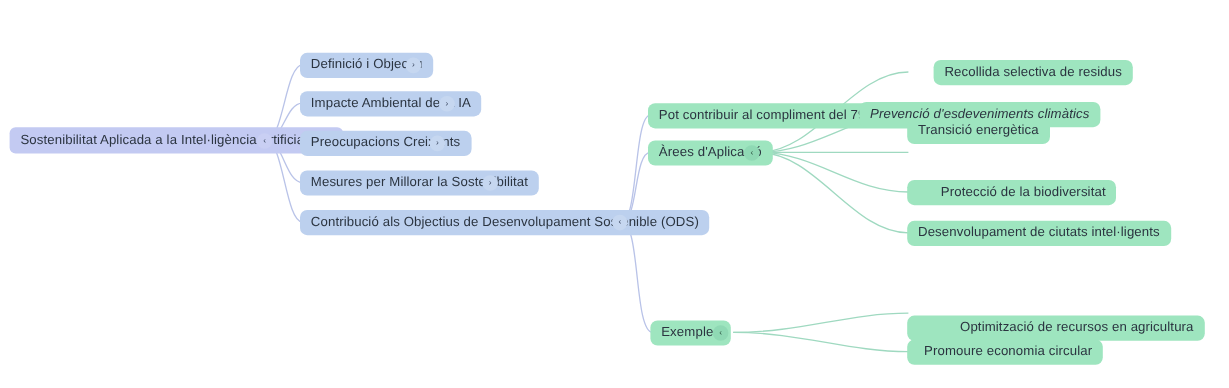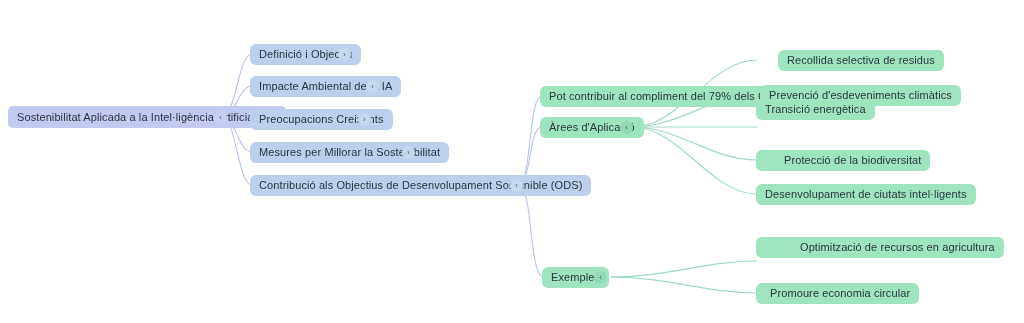--- a/index.html
+++ b/index.html
@@ -140,38 +140,38 @@
   </div>
 
   <div class="node leafgreen" style="left:540px; top:117px;">
     <span>Àrees d'Aplicació</span>
   </div>
   <div class="toggle green" style="left:620px; top:121px;">‹</div>
 
   <div class="node leafgreen" style="left:756px; top:50px;margin-left:22px;">
     <span>Recollida selectiva de residus</span>
   </div>
-  <div class="node leafgreen" style="left:760px; top:85px;">
+  <div class="node leafgreen" style="left:716px; top:85px;font-style:italic;">
     <span>Prevenció d'esdeveniments climàtics</span>
   </div>
   <div class="node leafgreen" style="left:756px; top:99px;justify-content:center;">
     <span>Transició energètica</span>
   </div>
   <div class="node leafgreen" style="left:756px; top:150px;padding-left:28px;">
     <span>Protecció de la biodiversitat</span>
   </div>
   <div class="node leafgreen" style="left:756px; top:184px;justify-content:center;">
     <span>Desenvolupament de ciutats intel·ligents</span>
   </div>
 
   <div class="node leafgreen" style="left:542px; top:267px;">
     <span>Exemples</span>
   </div>
   <div class="toggle green" style="left:594px; top:271px;">‹</div>
 
-  <div class="node leafgreen" style="left:756px; top:237px;padding-left:44px;">
+  <div class="node leafgreen" style="left:756px; top:263px;padding-left:44px;">
     <span>Optimització de recursos en agricultura</span>
   </div>
   <div class="node leafgreen" style="left:756px; top:283px;padding-left:14px;">
     <span>Promoure economia circular</span>
   </div>
 
 </div>
 
 </body></html>

